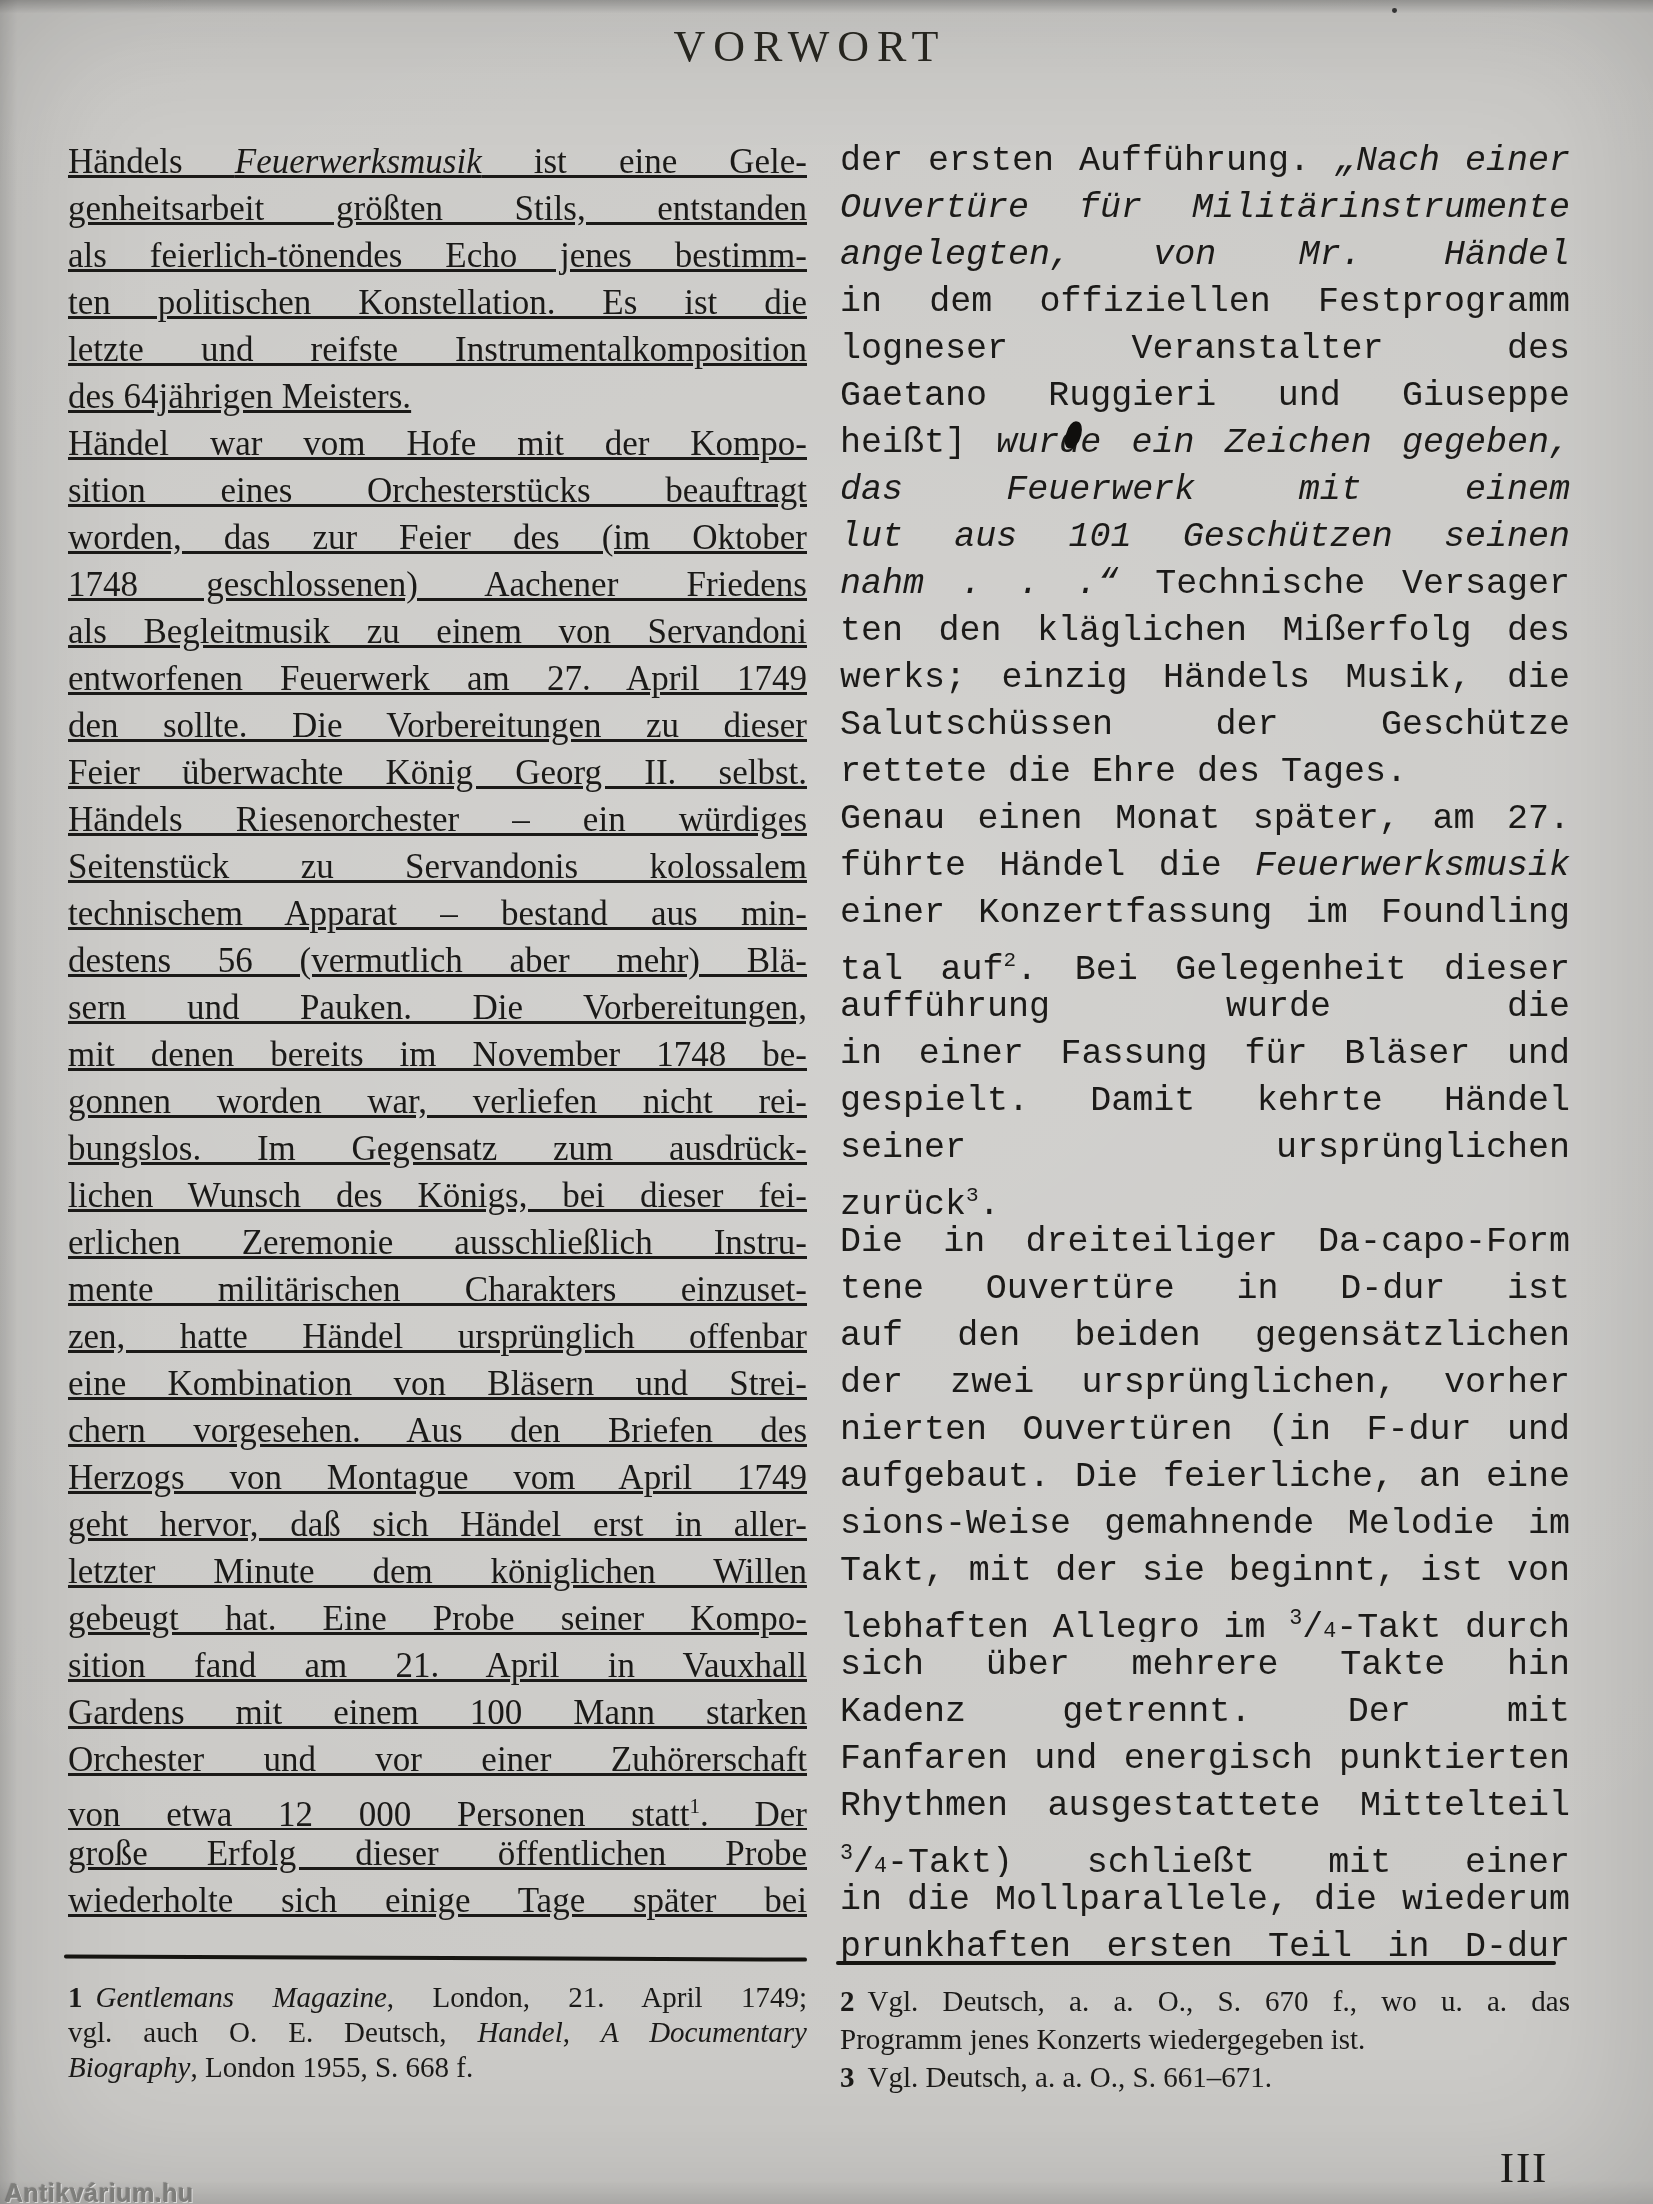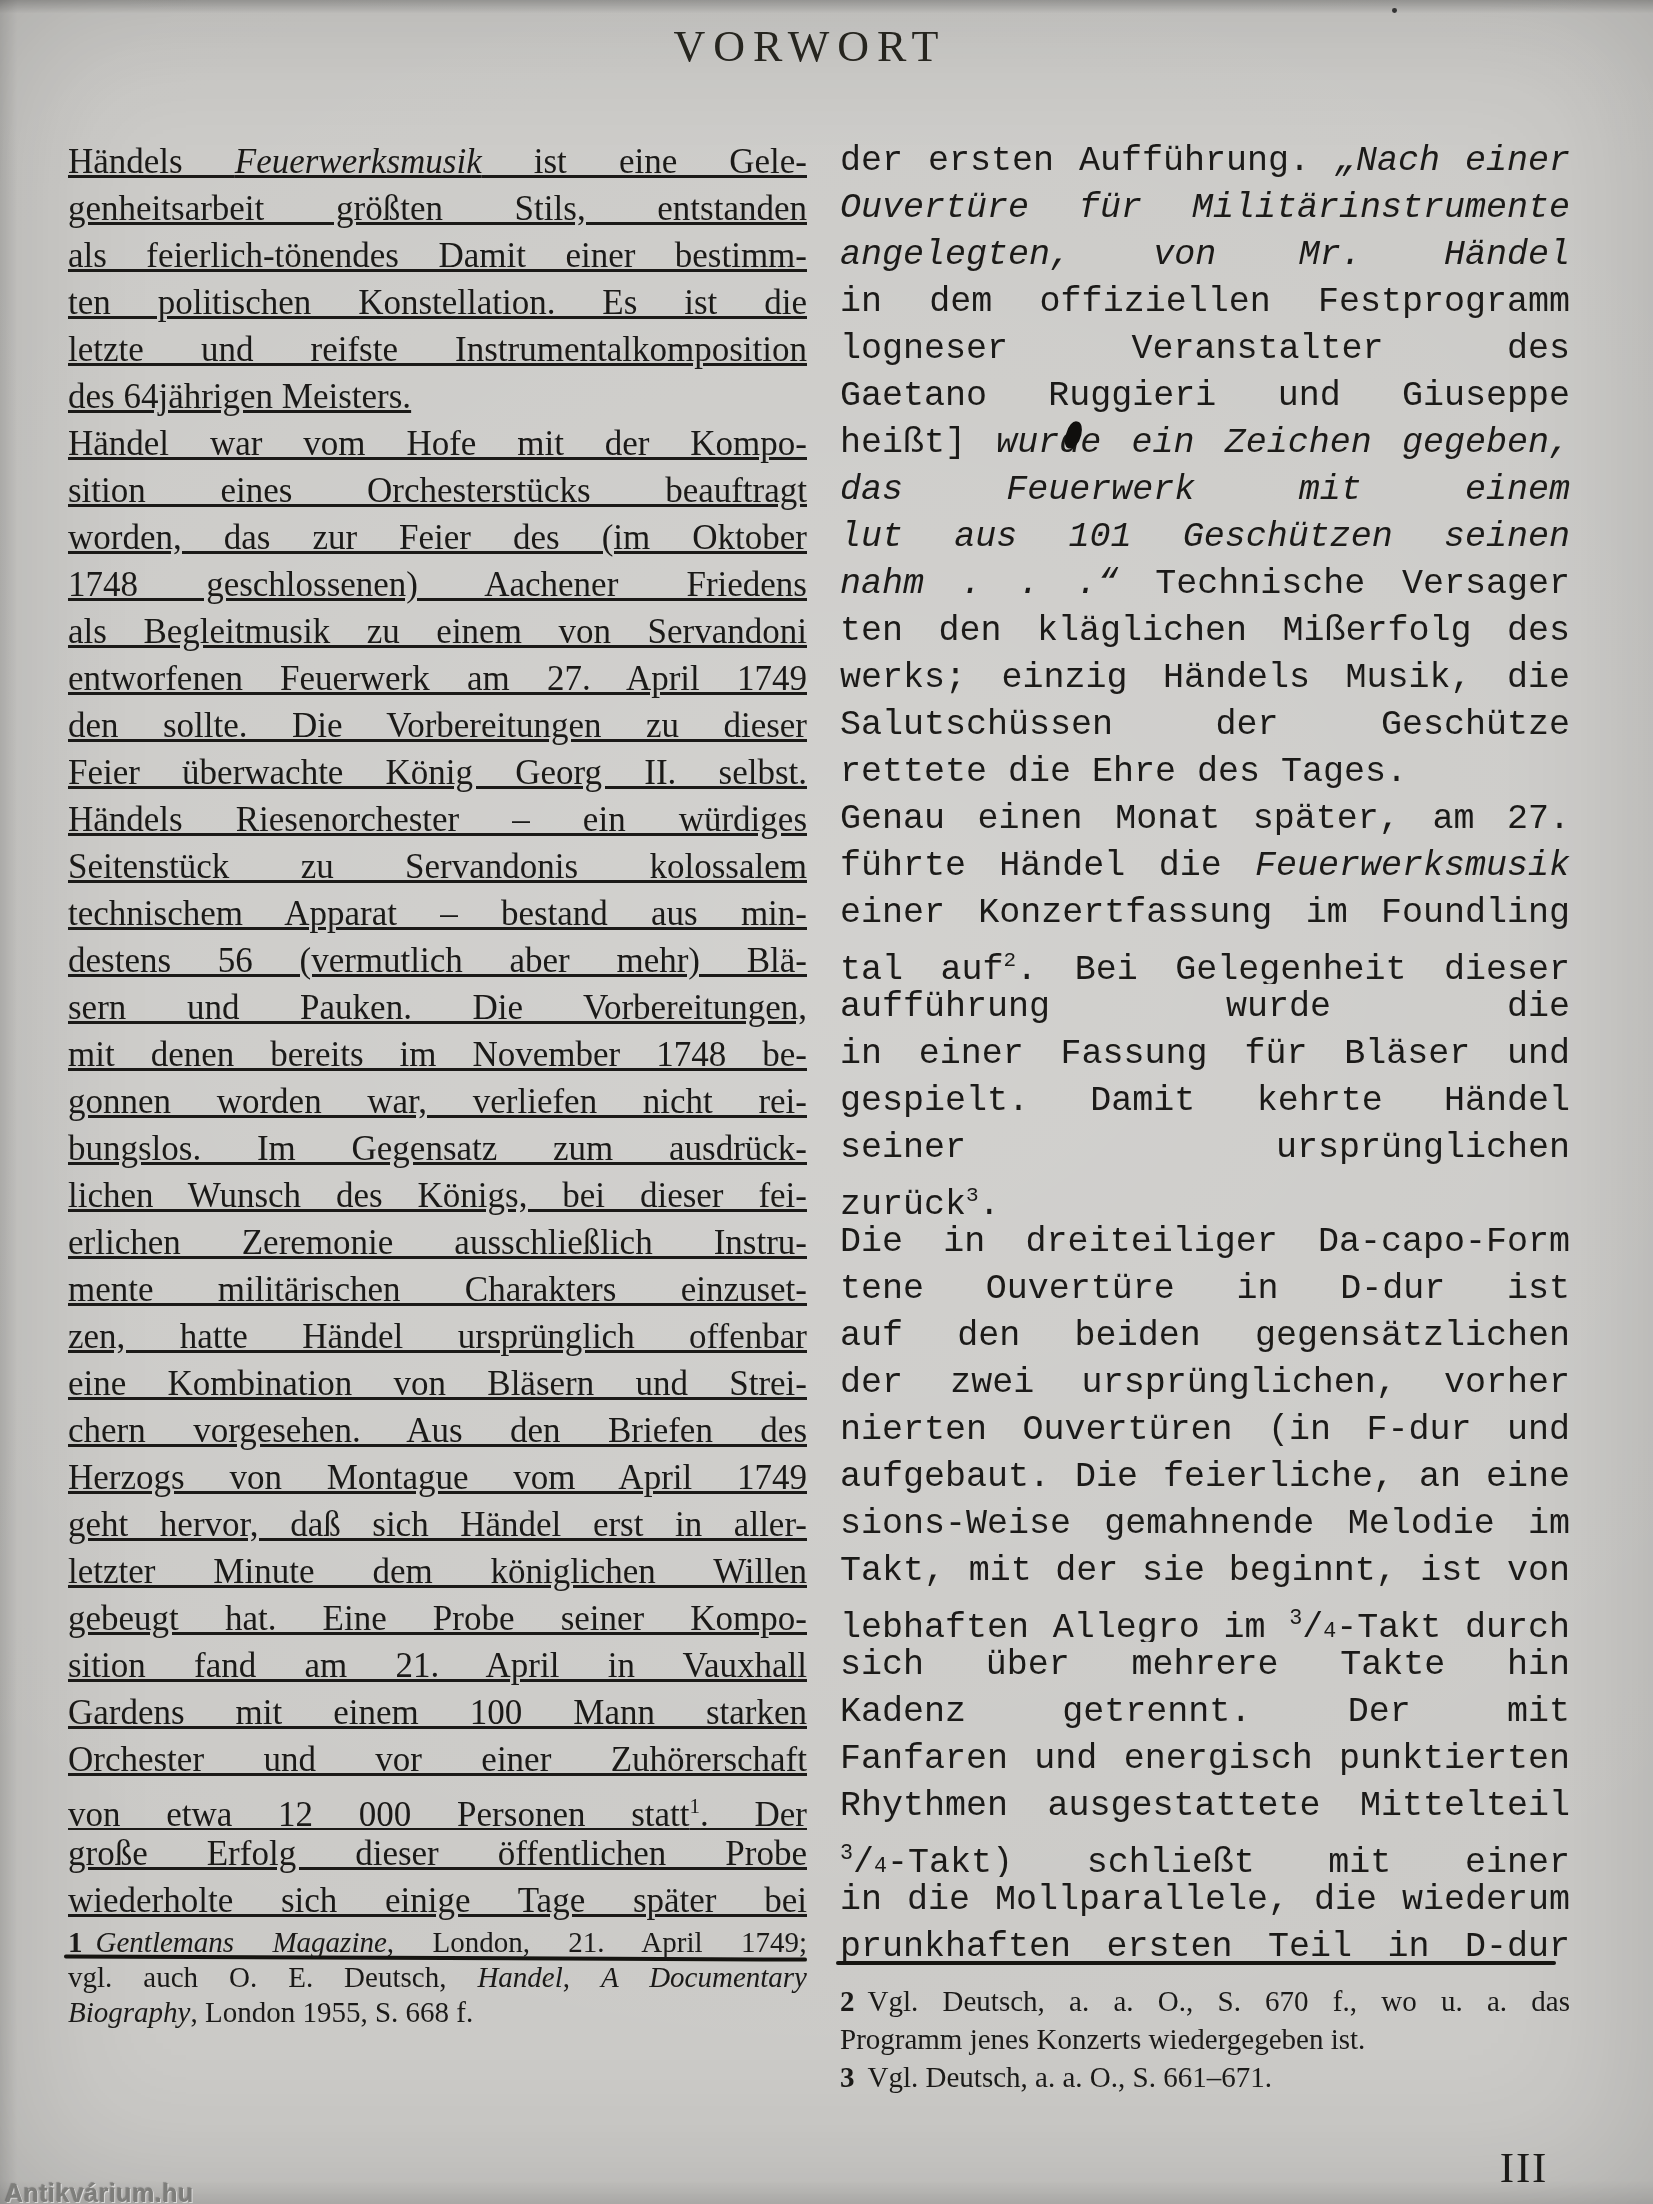--- a/index.html
+++ b/index.html
@@ -39,21 +39,21 @@
   .rm{font-style:normal;}
   .su{font-size:0.60em;vertical-align:super;letter-spacing:0;}
   .fn-num{font-weight:bold;padding-right:0.45em;}
   .frac{white-space:nowrap;}
   .frac sup{font-size:0.62em;vertical-align:super;}
   .frac sub{font-size:0.62em;vertical-align:baseline;}
   .rule{position:absolute;background:#161511;height:3.9px;border-radius:1.9px;}
   .rule-left{left:64px;top:1956px;width:743px;transform:rotate(0.25deg);}
   .rule-right{left:836px;top:1961px;width:720px;}
   .footnotes{position:absolute;font-size:29px;}
-  .fn-left{left:68px;top:1925px;width:739px;}
+  .fn-left{left:68px;top:1980px;width:739px;}
   .fn-right{left:840px;top:1982px;width:730px;}
   .fn-left .line{height:35px;line-height:35px;}
   .fn-right .line{height:38px;line-height:38px;}
   .page-number{
     position:absolute;left:1456px;top:2143px;width:136px;
     text-align:center;font-size:43px;color:#1b1a18;letter-spacing:1.9px;
   }
   .watermark{
     position:absolute;left:4.9px;top:2179px;
     font-family:"Liberation Sans","DejaVu Sans",sans-serif;
@@ -70,21 +70,21 @@
 </style>
 </head>
 <body>
 
 <div class="page">
   <div class="title">VORWORT</div>
 
   <div class="col col-left">
       <div class="line just"><span class="rm">Händels </span><span class="it">Feuerwerksmusik</span><span class="rm"> ist eine Gele-</span></div>
       <div class="line just"><span class="rm">genheitsarbeit größten Stils, entstanden</span></div>
-      <div class="line just"><span class="rm">als feierlich-tönendes Damit einer bestimm-</span></div>
+      <div class="line just"><span class="rm">als feierlich-tönendes Echo jenes bestimm-</span></div>
       <div class="line just"><span class="rm">ten politischen Konstellation. Es ist die</span></div>
       <div class="line just"><span class="rm">letzte und reifste Instrumentalkomposition</span></div>
       <div class="line"><span class="rm">des 64jährigen Meisters.</span></div>
       <div class="line just"><span class="rm">Händel war vom Hofe mit der Kompo-</span></div>
       <div class="line just"><span class="rm">sition eines Orchesterstücks beauftragt</span></div>
       <div class="line just"><span class="rm">worden, das zur Feier des (im Oktober</span></div>
       <div class="line just"><span class="rm">1748 geschlossenen) Aachener Friedens</span></div>
       <div class="line just"><span class="rm">als Begleitmusik zu einem von Servandoni</span></div>
       <div class="line just"><span class="rm">entworfenen Feuerwerk am 27. April 1749</span></div>
       <div class="line just"><span class="rm">den sollte. Die Vorbereitungen zu dieser</span></div>

